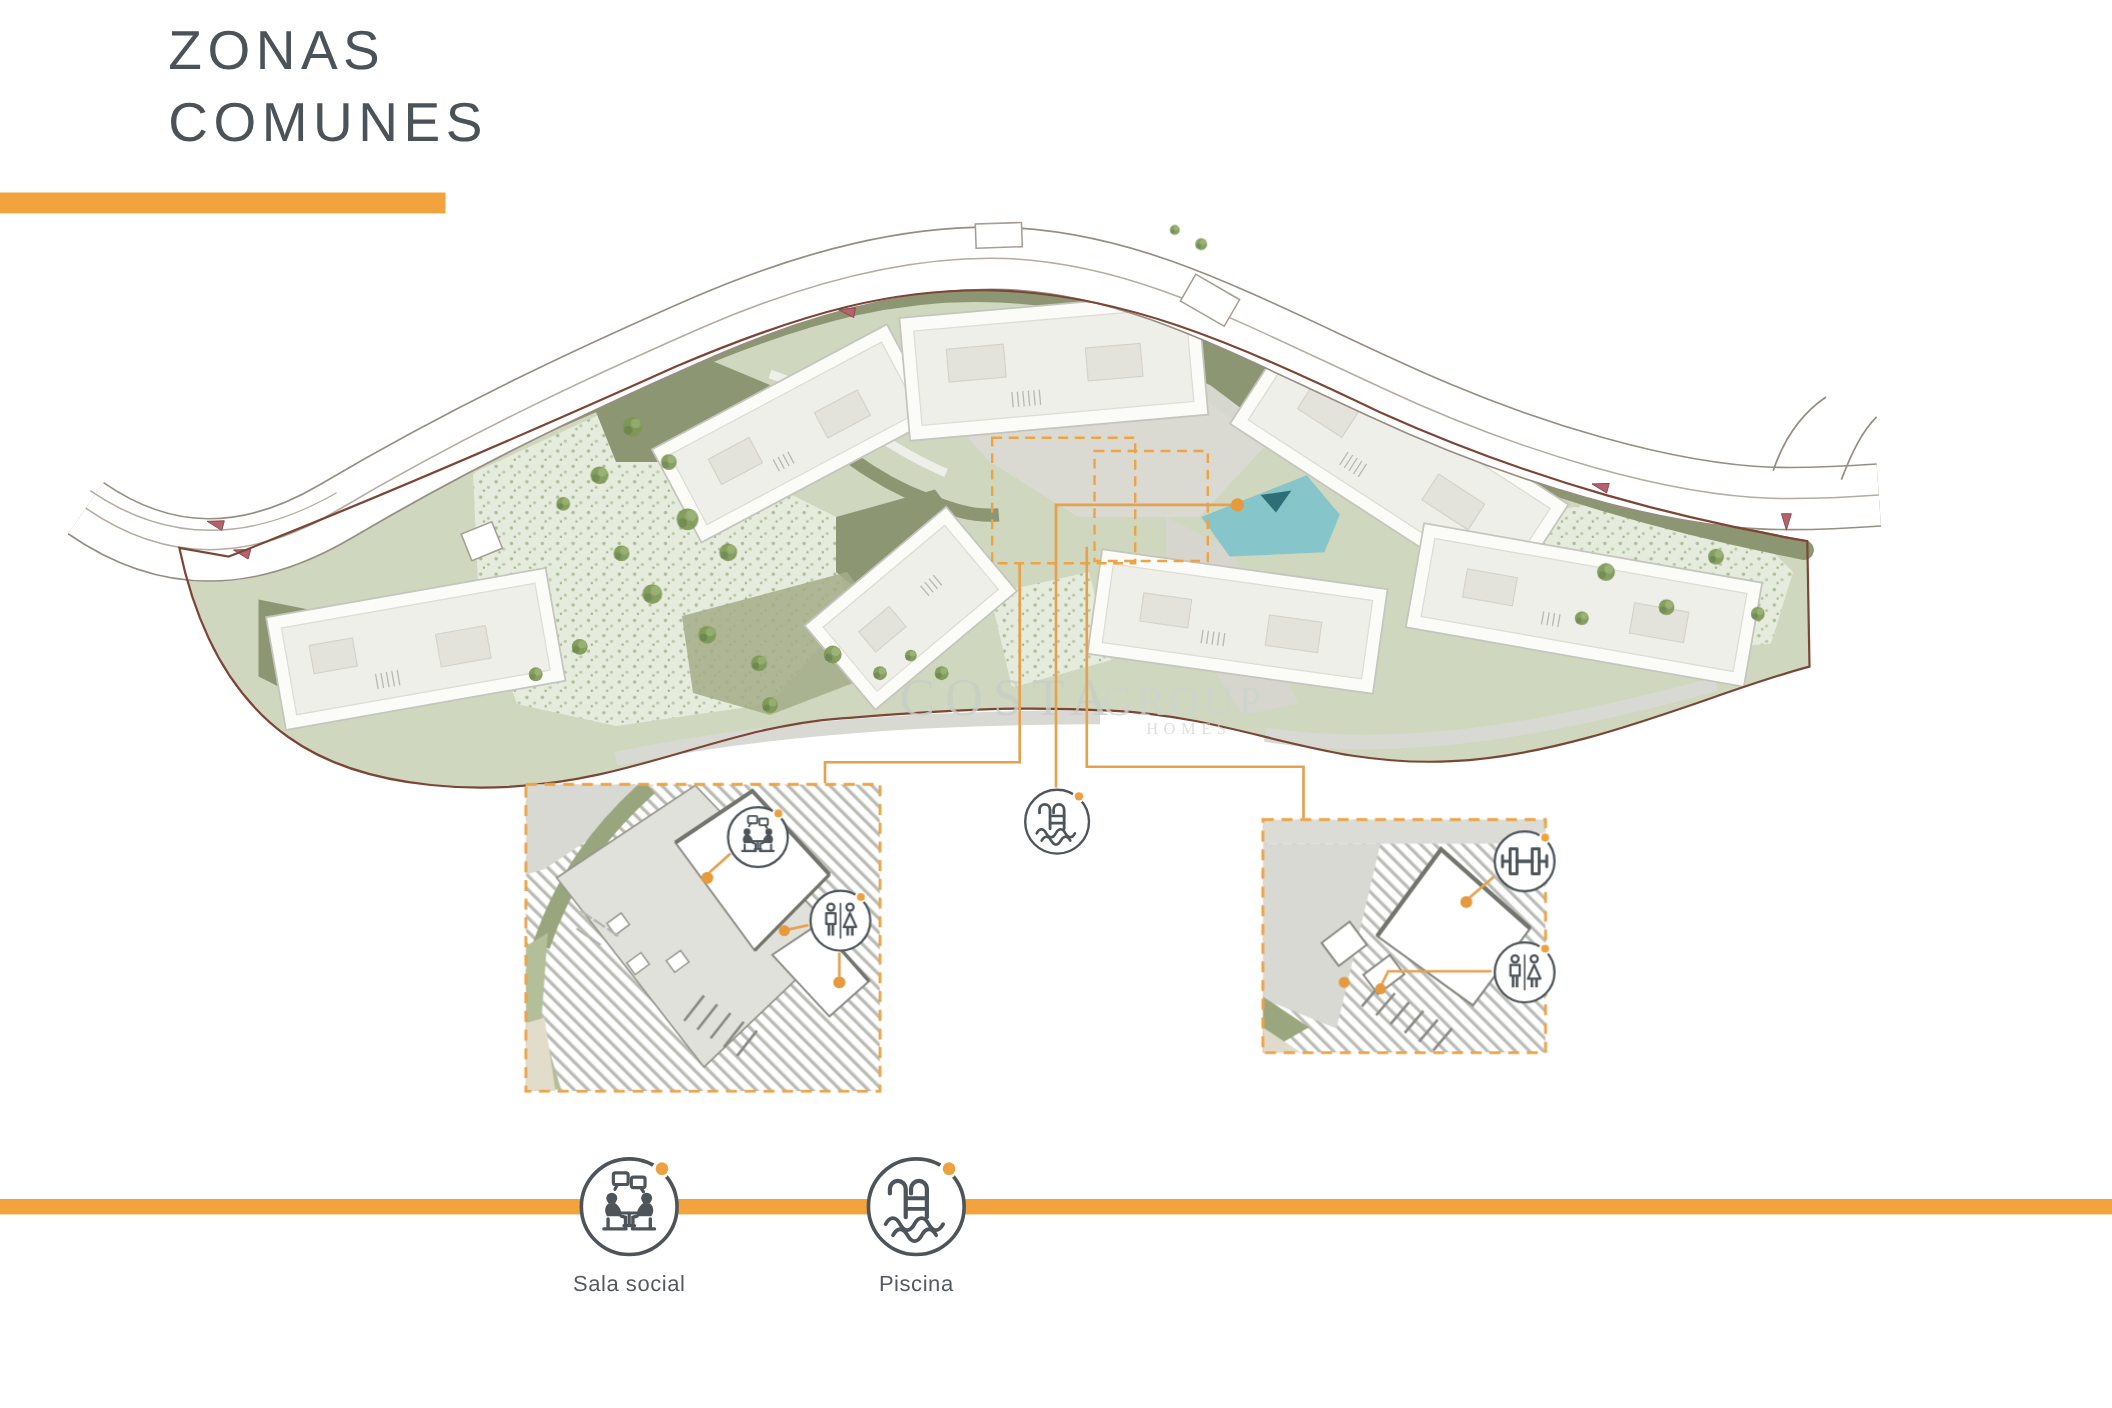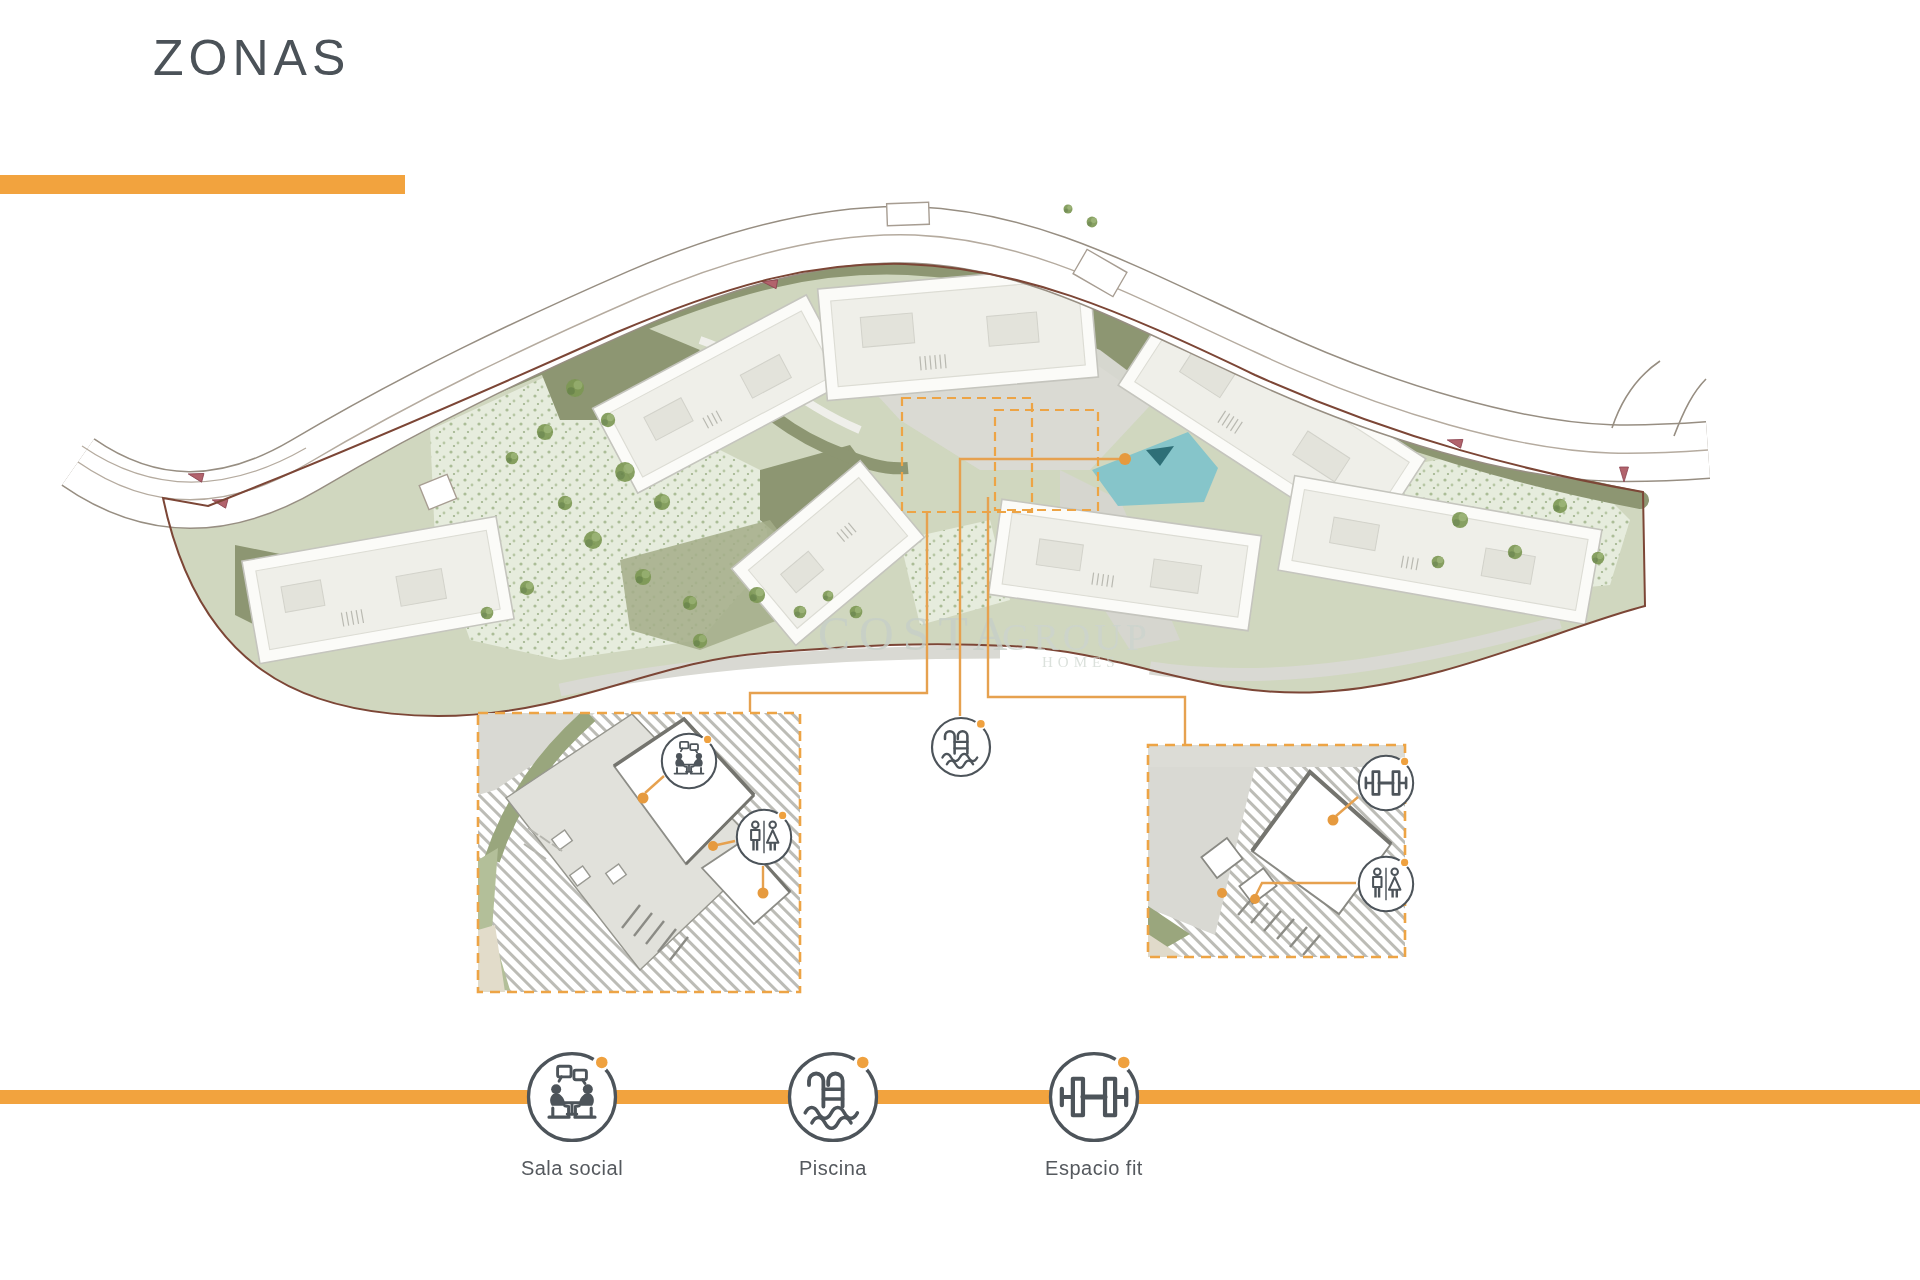--- a/index.html
+++ b/index.html
@@ -1,18 +1,18 @@
 <!DOCTYPE html>
 <html><head>
 <meta charset="utf-8">
 <style>
   html,body{margin:0;padding:0;background:#ffffff;}
   .page{position:relative;width:1920px;height:1280px;background:#ffffff;overflow:hidden;
         font-family:"Liberation Sans", sans-serif;}
-  .page-header{position:absolute;left:153px;top:26px;z-index:3;}
+  .page-header{position:absolute;left:153px;top:14px;z-index:3;}
   .title{color:#4b5258;font-size:50px;letter-spacing:5px;line-height:1.3;font-weight:400;}
   .accent-bar{position:absolute;left:0;top:175px;width:405px;height:19px;background:#F2A33E;z-index:3;}
   .siteplan-svg{position:absolute;left:0;top:0;z-index:1;}
   .legend{position:absolute;left:0;top:0;width:1920px;height:1280px;z-index:2;pointer-events:none;}
   .legend-line{position:absolute;left:0;top:1090px;width:1920px;height:14px;background:#F2A33E;}
   .legend-item{position:absolute;width:220px;text-align:center;}
   .legend-item svg{display:block;margin:0 auto;}
   .legend-label{margin-top:12px;font-size:20px;color:#55595e;letter-spacing:0.5px;}
   
   .bld{fill:#fbfbf8;stroke:#c5c5be;stroke-width:1.6;}
@@ -30,20 +30,21 @@
   .wm3{fill:#ccd4cd;opacity:0.7;letter-spacing:5px;}
 </style>
 </head>
 <body>
 
 <div class="page">
 
   <header class="page-header">
     <div class="title">
       <div>ZONAS</div>
+      <div>COMUNES</div>
     </div>
   </header>
   <div class="accent-bar"></div>
 
   <svg class="siteplan-svg" width="1920" height="1280" viewBox="0 0 1920 1280" xmlns="http://www.w3.org/2000/svg">
     <defs>
       <pattern id="speck" width="14" height="14" patternUnits="userSpaceOnUse">
         <rect width="14" height="14" fill="#e6ecdd"></rect>
         <circle cx="3" cy="4" r="1.6" fill="#abbd97"></circle>
         <circle cx="10" cy="9" r="1.4" fill="#b7c7a4"></circle>
@@ -412,23 +413,16 @@
     </div>
 
     <div class="legend-item" style="left:723px;top:1049px;">
       <svg viewBox="0 0 100 100" width="96" height="96">
         <use href="#badge-ring"></use>
           <use href="#icon-pool"></use>
       </svg>
       <div class="legend-label">Piscina</div>
     </div>
 
-    <div class="legend-item" style="left:984px;top:1049px;">
-      <svg viewBox="0 0 100 100" width="96" height="96">
-        <use href="#badge-ring"></use>
-          <use href="#icon-dumbbell"></use>
-      </svg>
-      <div class="legend-label">Espacio fit</div>
-    </div>
 
   </div>
 
 </div>
 
 </body></html>

